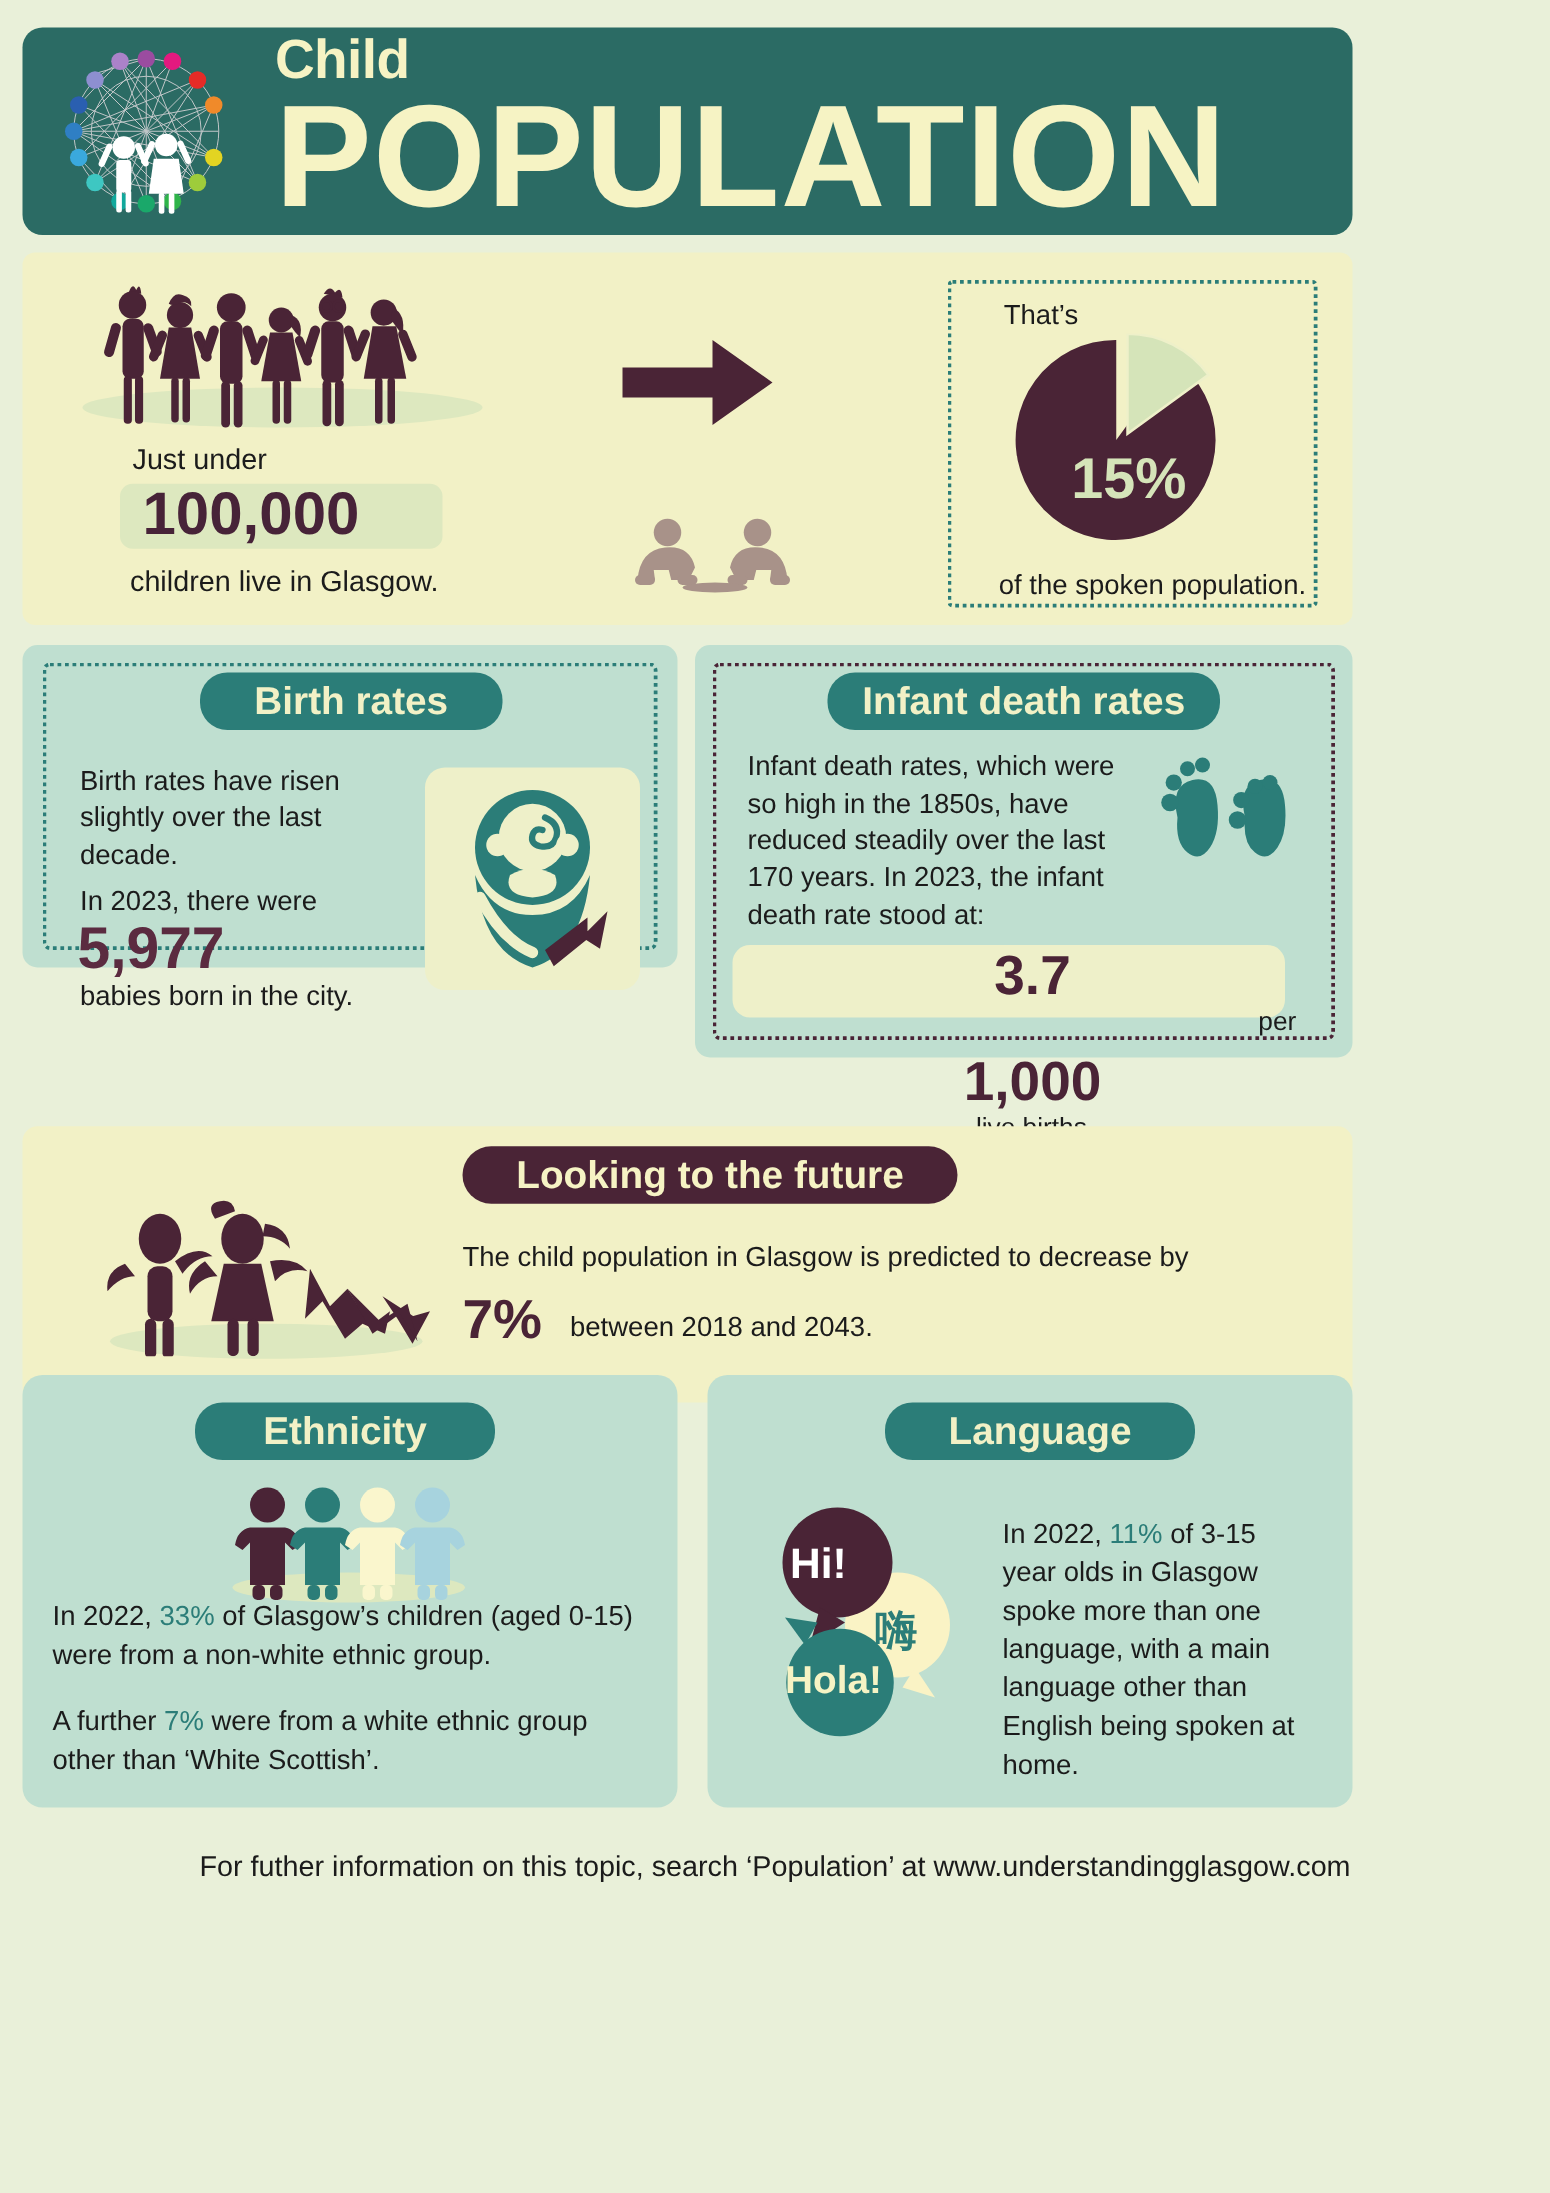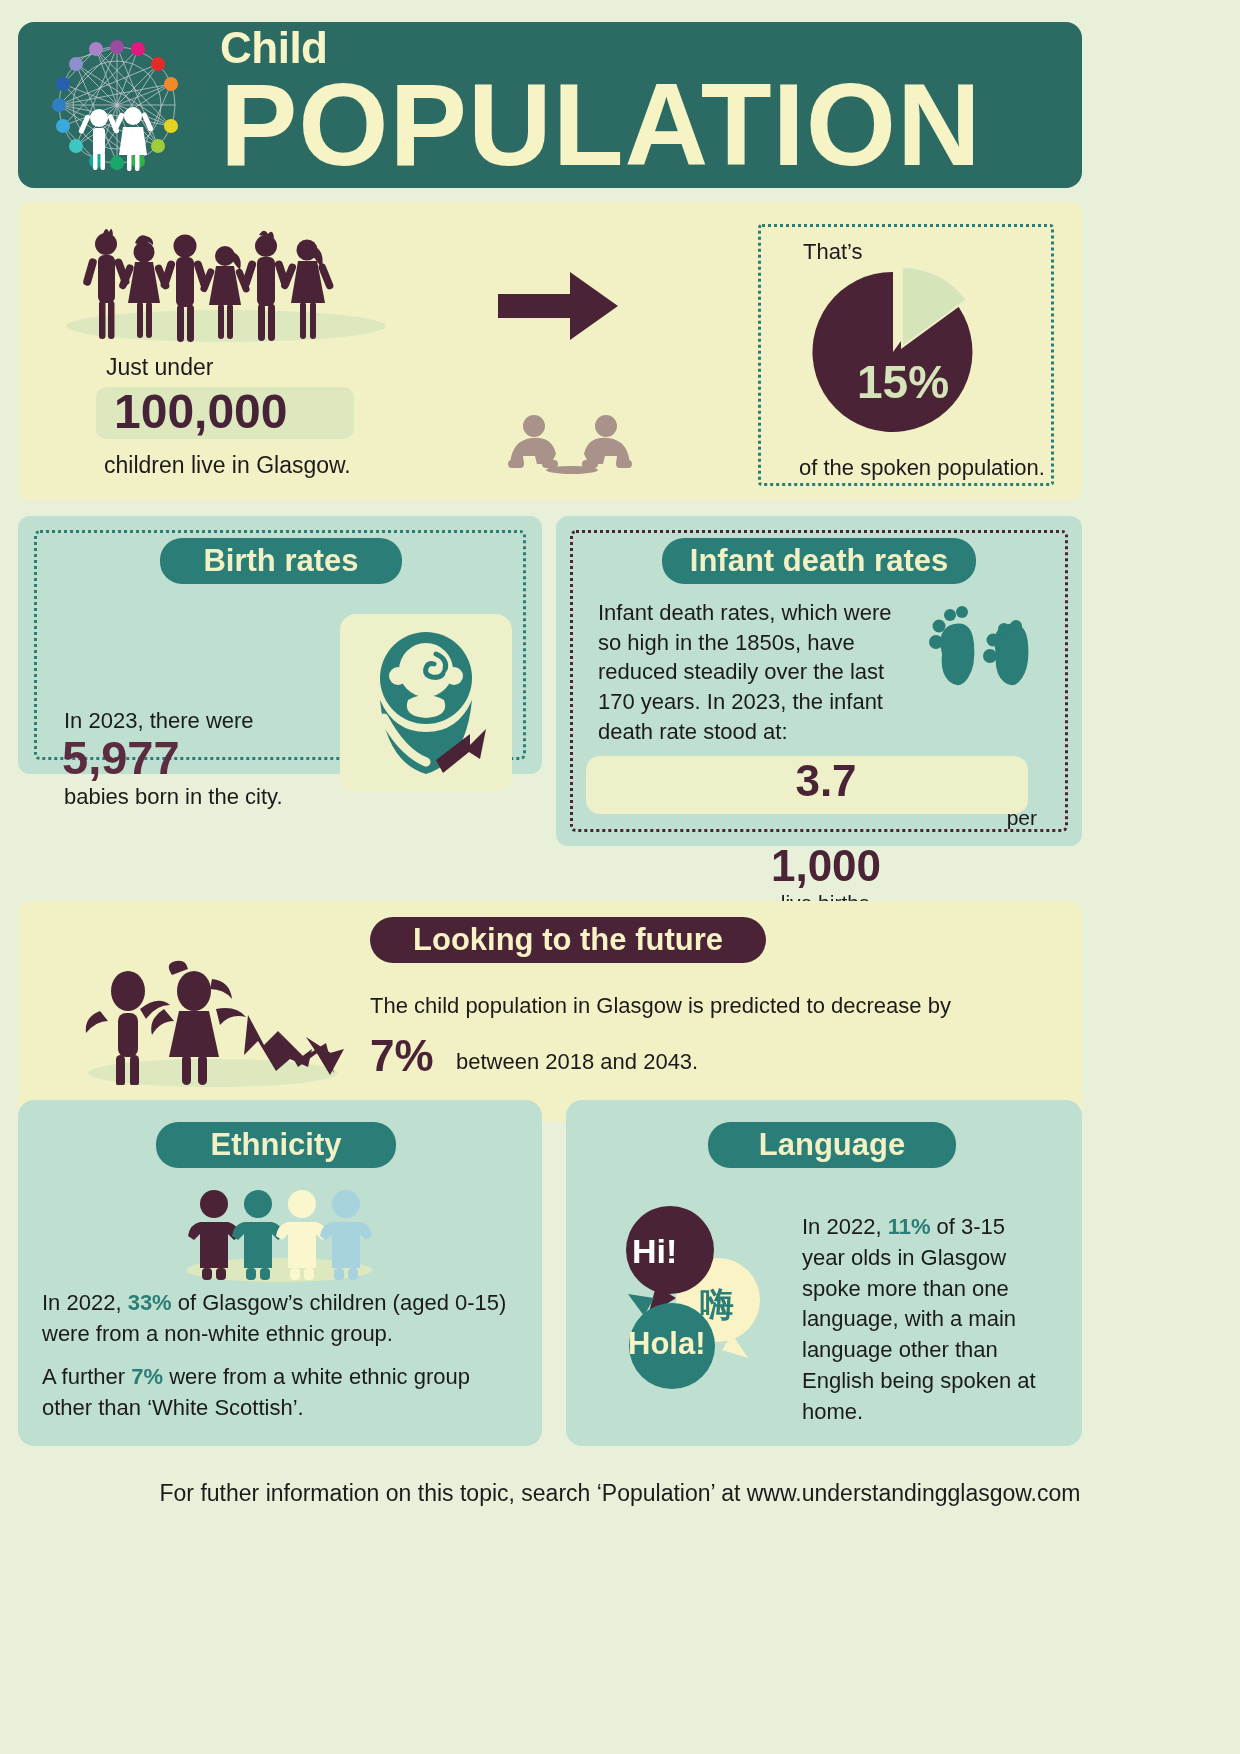--- a/index.html
+++ b/index.html
@@ -167,28 +167,28 @@
     background: #bfdfd0; border-radius: 16px;
   }
   .panel-lang {
     position: absolute; left: 566px; top: 1100px; width: 516px; height: 346px;
     background: #bfdfd0; border-radius: 16px;
   }
   .eth-pill { left: 138px; top: 22px; width: 240px; height: 46px; font-size: 31px; }
   .lang-pill { left: 142px; top: 22px; width: 248px; height: 46px; font-size: 31px; }
   .eth-figs { position: absolute; left: 170px; top: 86px; width: 180px; height: 92px; }
   .eth-text-1 {
-    position: absolute; left: 24px; top: 188px; width: 496px;
+    position: absolute; left: 24px; top: 178px; width: 496px;
     font-size: 22px; color: #1b1b1b; line-height: 1.4;
   }
   .eth-text-2 {
     position: absolute; left: 24px; top: 262px; width: 470px;
     font-size: 22px; color: #1b1b1b; line-height: 1.4;
   }
-  .accent { color: #2b7d78; font-weight: bold; }
+  .accent { color: #2b7d78; font-weight: normal; }
 
   .bubbles { position: absolute; left: 48px; top: 96px; width: 180px; height: 200px; }
   .lang-text {
     position: absolute; left: 236px; top: 112px; width: 248px;
     font-size: 22px; color: #1b1b1b; line-height: 1.4;
   }
 
   
   .footer {
     position: absolute; left: 0; top: 1480px; width: 1240px;
@@ -376,20 +376,21 @@
         </svg>
       </div>
       <div class="pie-pct">15%</div>
       <div class="of-total">of the spoken population.</div>
     </div>
   </div>
 
   <div class="panel-births">
     <div class="dotbox-teal"></div>
     <div class="pill-title births-pill">Birth rates</div>
+    <div class="births-text">Birth rates have risen slightly over the last decade.</div>
     <div class="births-2023">In 2023, there were</div>
     <div class="births-num">5,977</div>
     <div class="births-sub">babies born in the city.</div>
     <div class="baby-icon-box">
       <svg viewBox="0 0 172 178" width="172" height="178">
         <g fill="#2b7d78">
           <circle cx="86" cy="64" r="46"></circle>
           <path d="M40 86 q6 62 46 74 q40 -12 46 -74 q-14 32 -46 32 q-32 0 -46 -32z"></path>
         </g>
         <g fill="#eef0c9">

